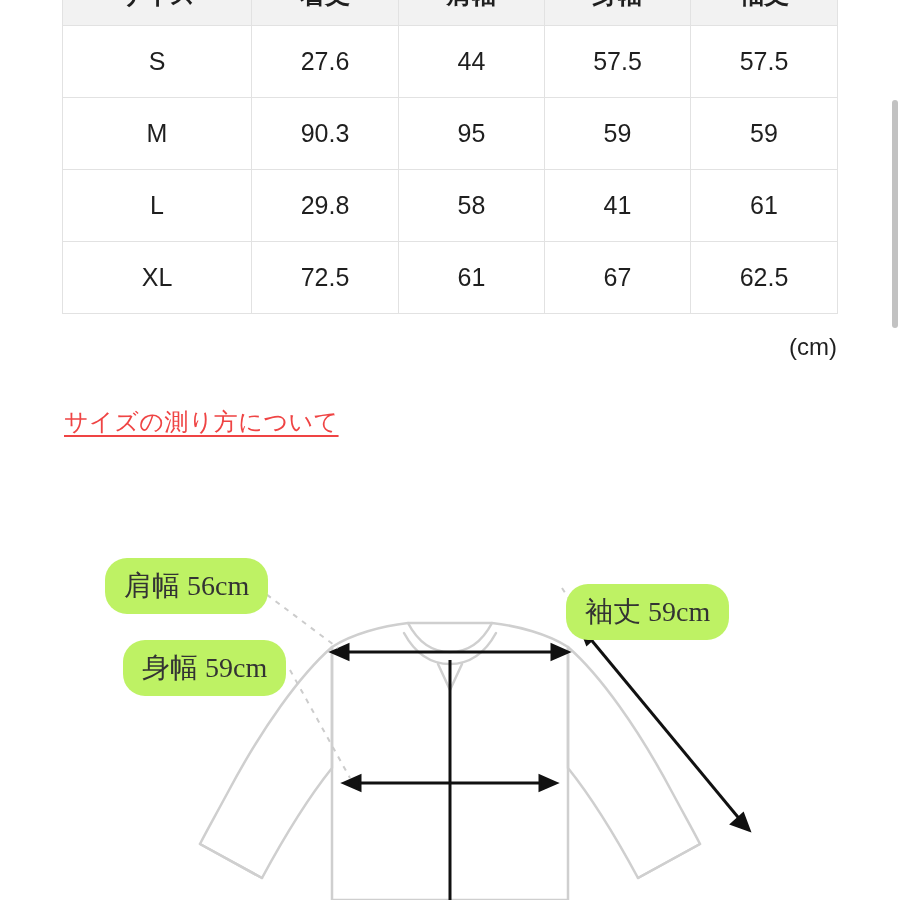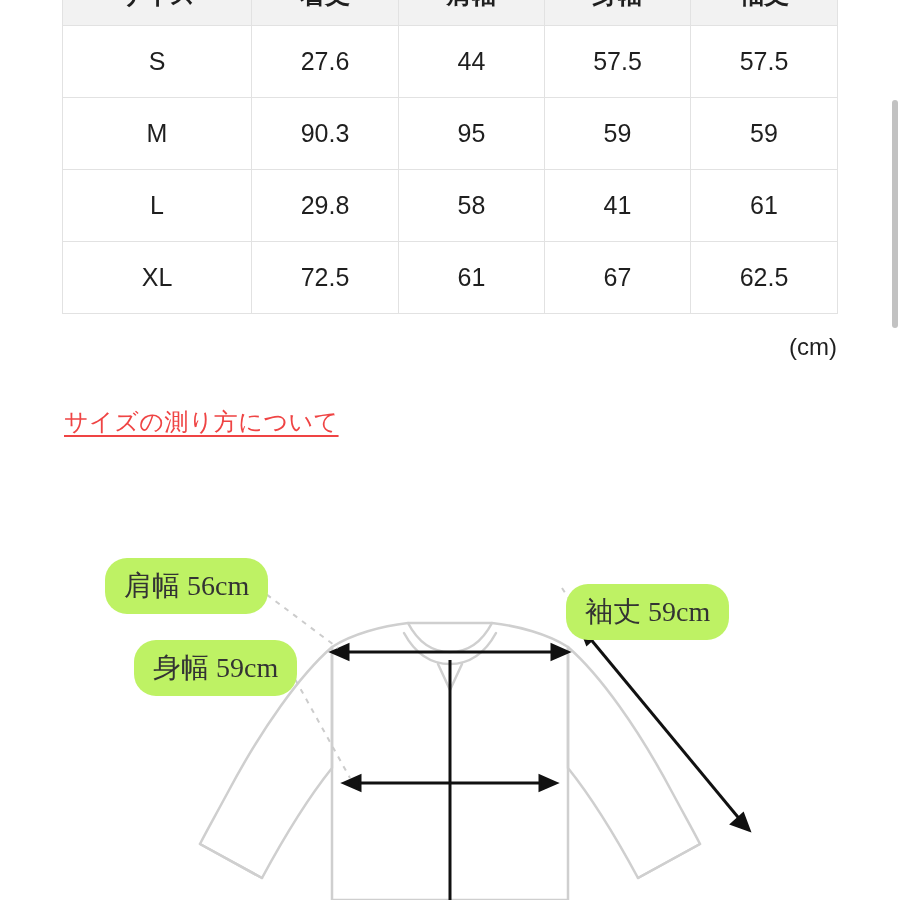--- a/index.html
+++ b/index.html
@@ -90,21 +90,21 @@
     position: absolute;
     background: #bef264;
     border-radius: 22px;
     font-size: 28px;
     color: #333333;
     padding: 9px 19px;
     white-space: nowrap;
     font-family: Liberation Serif, serif;
   }
   #tag-shoulder { left: 105px; top: 558px; }
-  #tag-chest    { left: 134px; top: 640px; }
+  #tag-chest    { left: 123px; top: 640px; }
   #tag-sleeve   { left: 566px; top: 584px; text-align: center; }
 
   
   .scrollbar-track {
     position: absolute;
     right: 0;
     top: 0;
     width: 10px;
     height: 900px;
     background: transparent;

